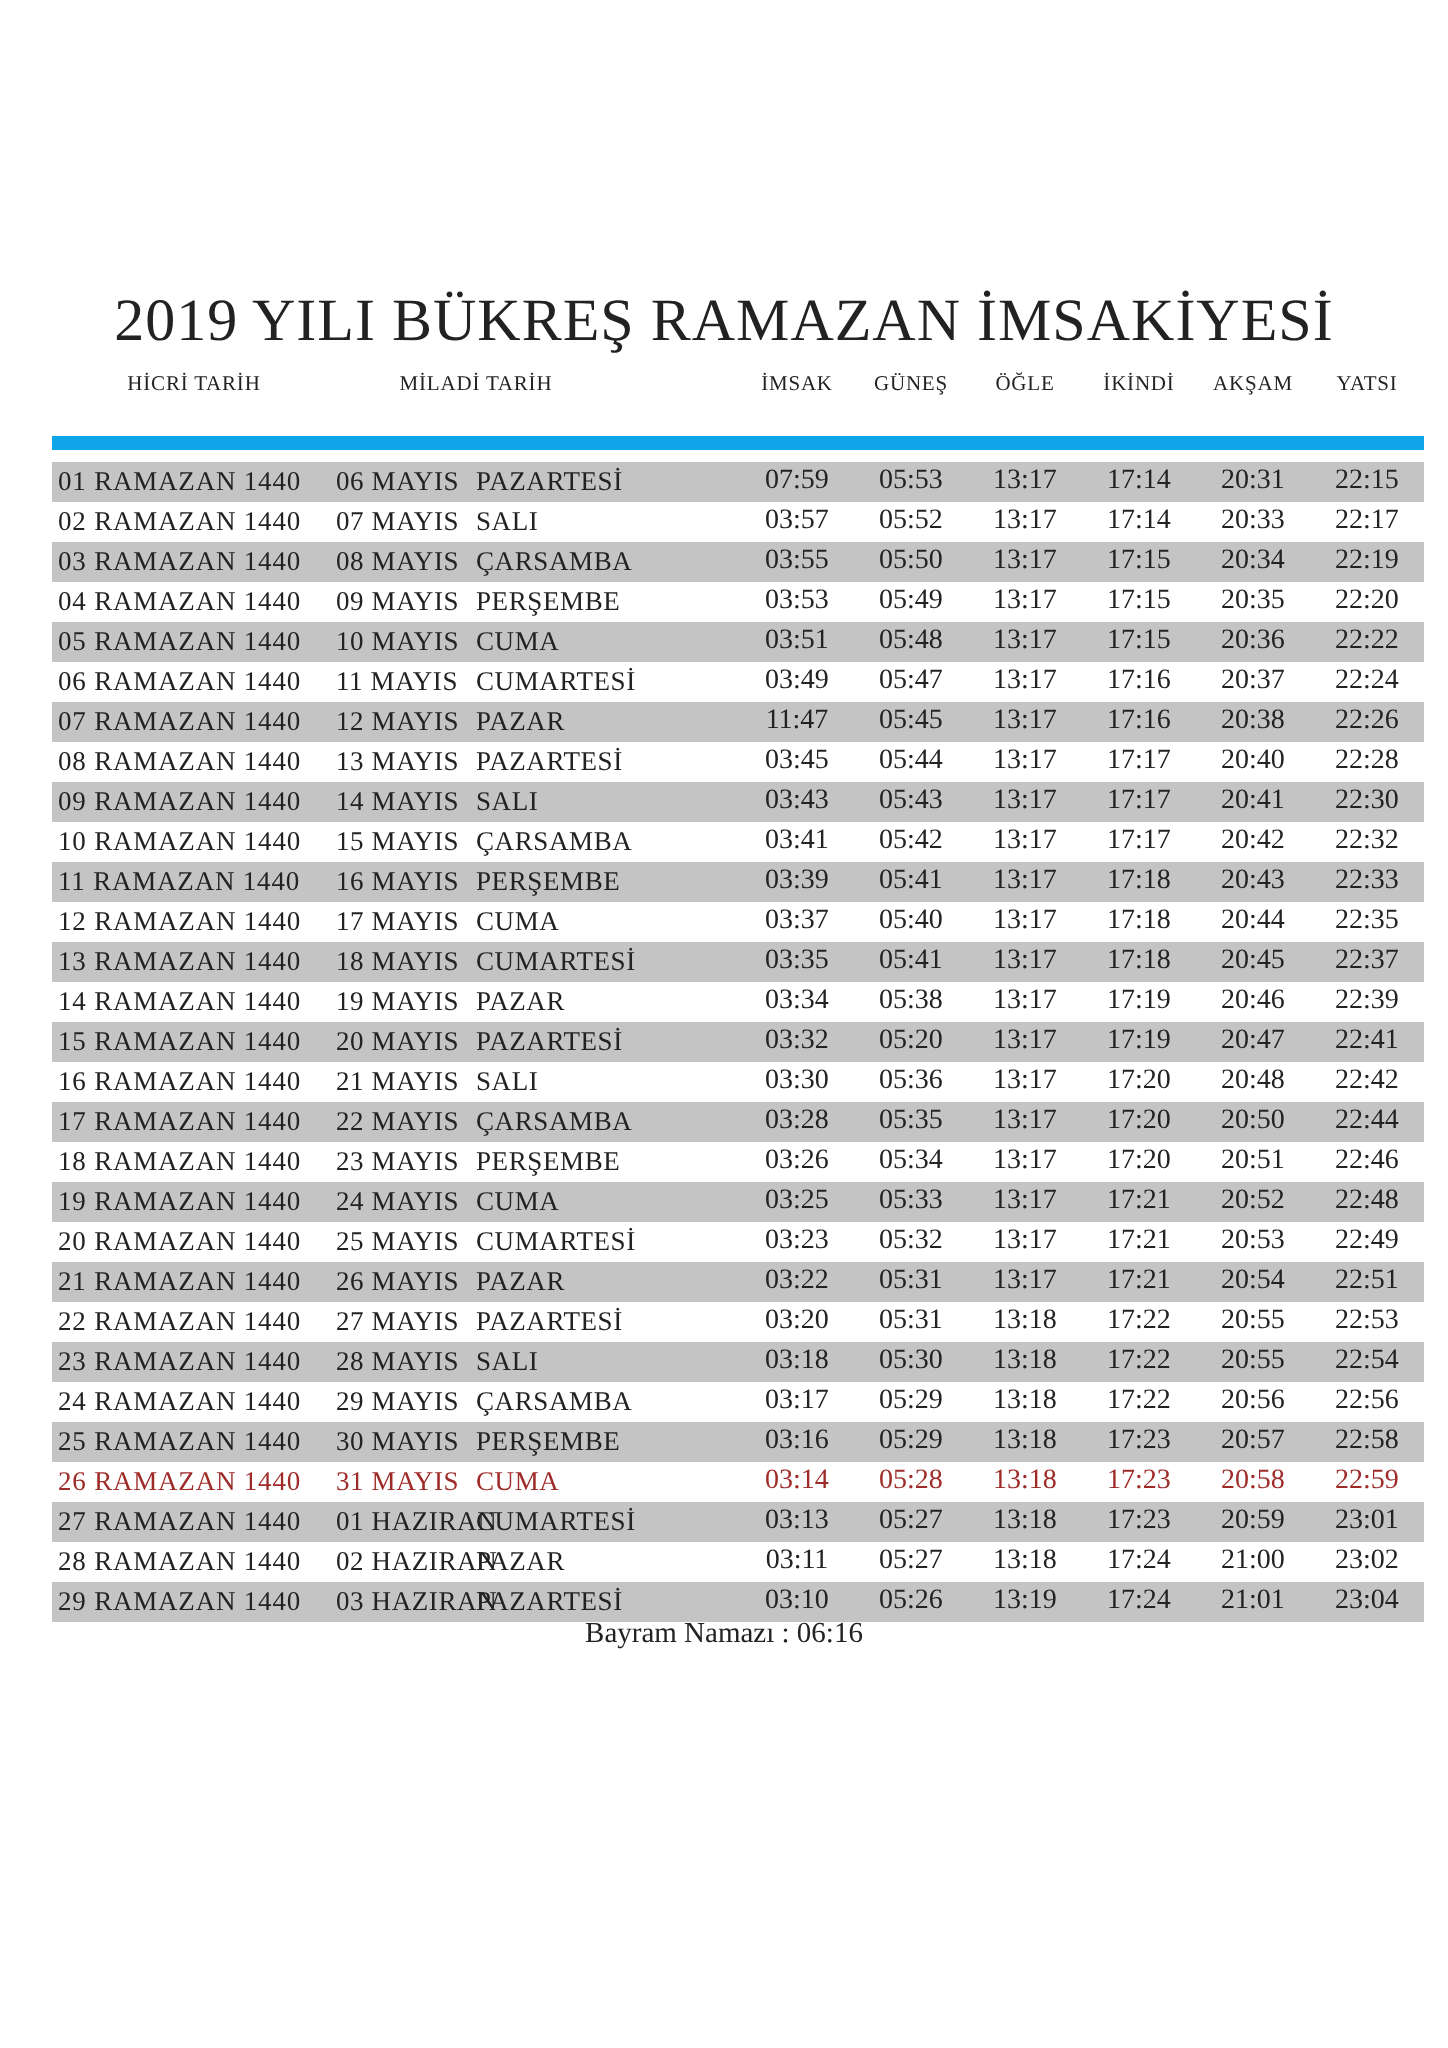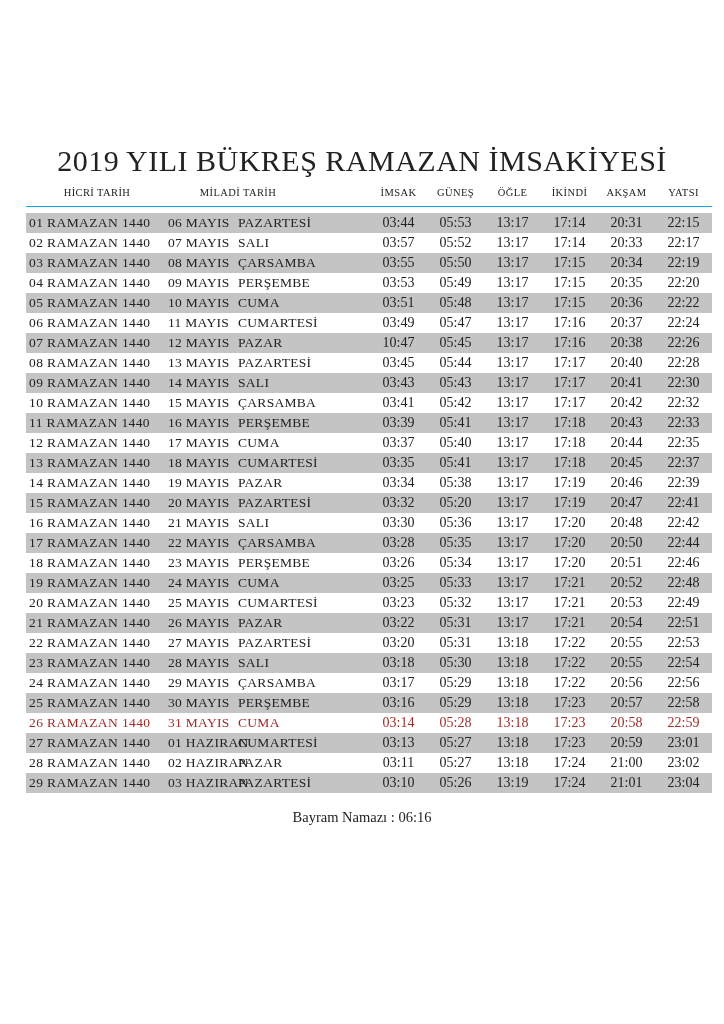--- a/index.html
+++ b/index.html
@@ -21,22 +21,22 @@
   }
   .table-wrap {
     position:absolute; top:187px; left:26px; width:686px;
   }
   .header-row {
     display:grid;
     grid-template-columns:142px 140px 62px repeat(6,57px);
     align-items:end;
     font-size:10.5px;
     letter-spacing:0.4px;
-    padding-bottom:8px;
-    border-bottom:1px solid #0ea5e9;
+    padding-bottom:20px;
+    border-bottom:7px solid #0ea5e9;
   }
   .header-row .hcell { text-align:center; white-space:nowrap; }
   .tbody { margin-top:6px; }
   .row {
     display:grid;
     grid-template-columns:142px 70px 132px repeat(6,57px);
     height:20px;
     line-height:20px;
     font-size:13.5px;
     white-space:nowrap;
@@ -71,21 +71,21 @@
       <div class="hcell">ÖĞLE</div>
       <div class="hcell">İKİNDİ</div>
       <div class="hcell">AKŞAM</div>
       <div class="hcell">YATSI</div>
     </div>
     <div class="tbody">
         <div class="row">
       <div class="cell-hijri">01 RAMAZAN 1440</div>
       <div class="cell-date">06 MAYIS</div>
       <div class="cell-day">PAZARTESİ</div>
-      <div class="cell-time">03:44</div>
+      <div class="cell-time">07:59</div>
       <div class="cell-time">05:53</div>
       <div class="cell-time">13:17</div>
       <div class="cell-time">17:14</div>
       <div class="cell-time">20:31</div>
       <div class="cell-time">22:15</div>
     </div>
         <div class="row">
       <div class="cell-hijri">02 RAMAZAN 1440</div>
       <div class="cell-date">07 MAYIS</div>
       <div class="cell-day">SALI</div>
@@ -137,21 +137,21 @@
       <div class="cell-time">05:47</div>
       <div class="cell-time">13:17</div>
       <div class="cell-time">17:16</div>
       <div class="cell-time">20:37</div>
       <div class="cell-time">22:24</div>
     </div>
         <div class="row">
       <div class="cell-hijri">07 RAMAZAN 1440</div>
       <div class="cell-date">12 MAYIS</div>
       <div class="cell-day">PAZAR</div>
-      <div class="cell-time">10:47</div>
+      <div class="cell-time">11:47</div>
       <div class="cell-time">05:45</div>
       <div class="cell-time">13:17</div>
       <div class="cell-time">17:16</div>
       <div class="cell-time">20:38</div>
       <div class="cell-time">22:26</div>
     </div>
         <div class="row">
       <div class="cell-hijri">08 RAMAZAN 1440</div>
       <div class="cell-date">13 MAYIS</div>
       <div class="cell-day">PAZARTESİ</div>

